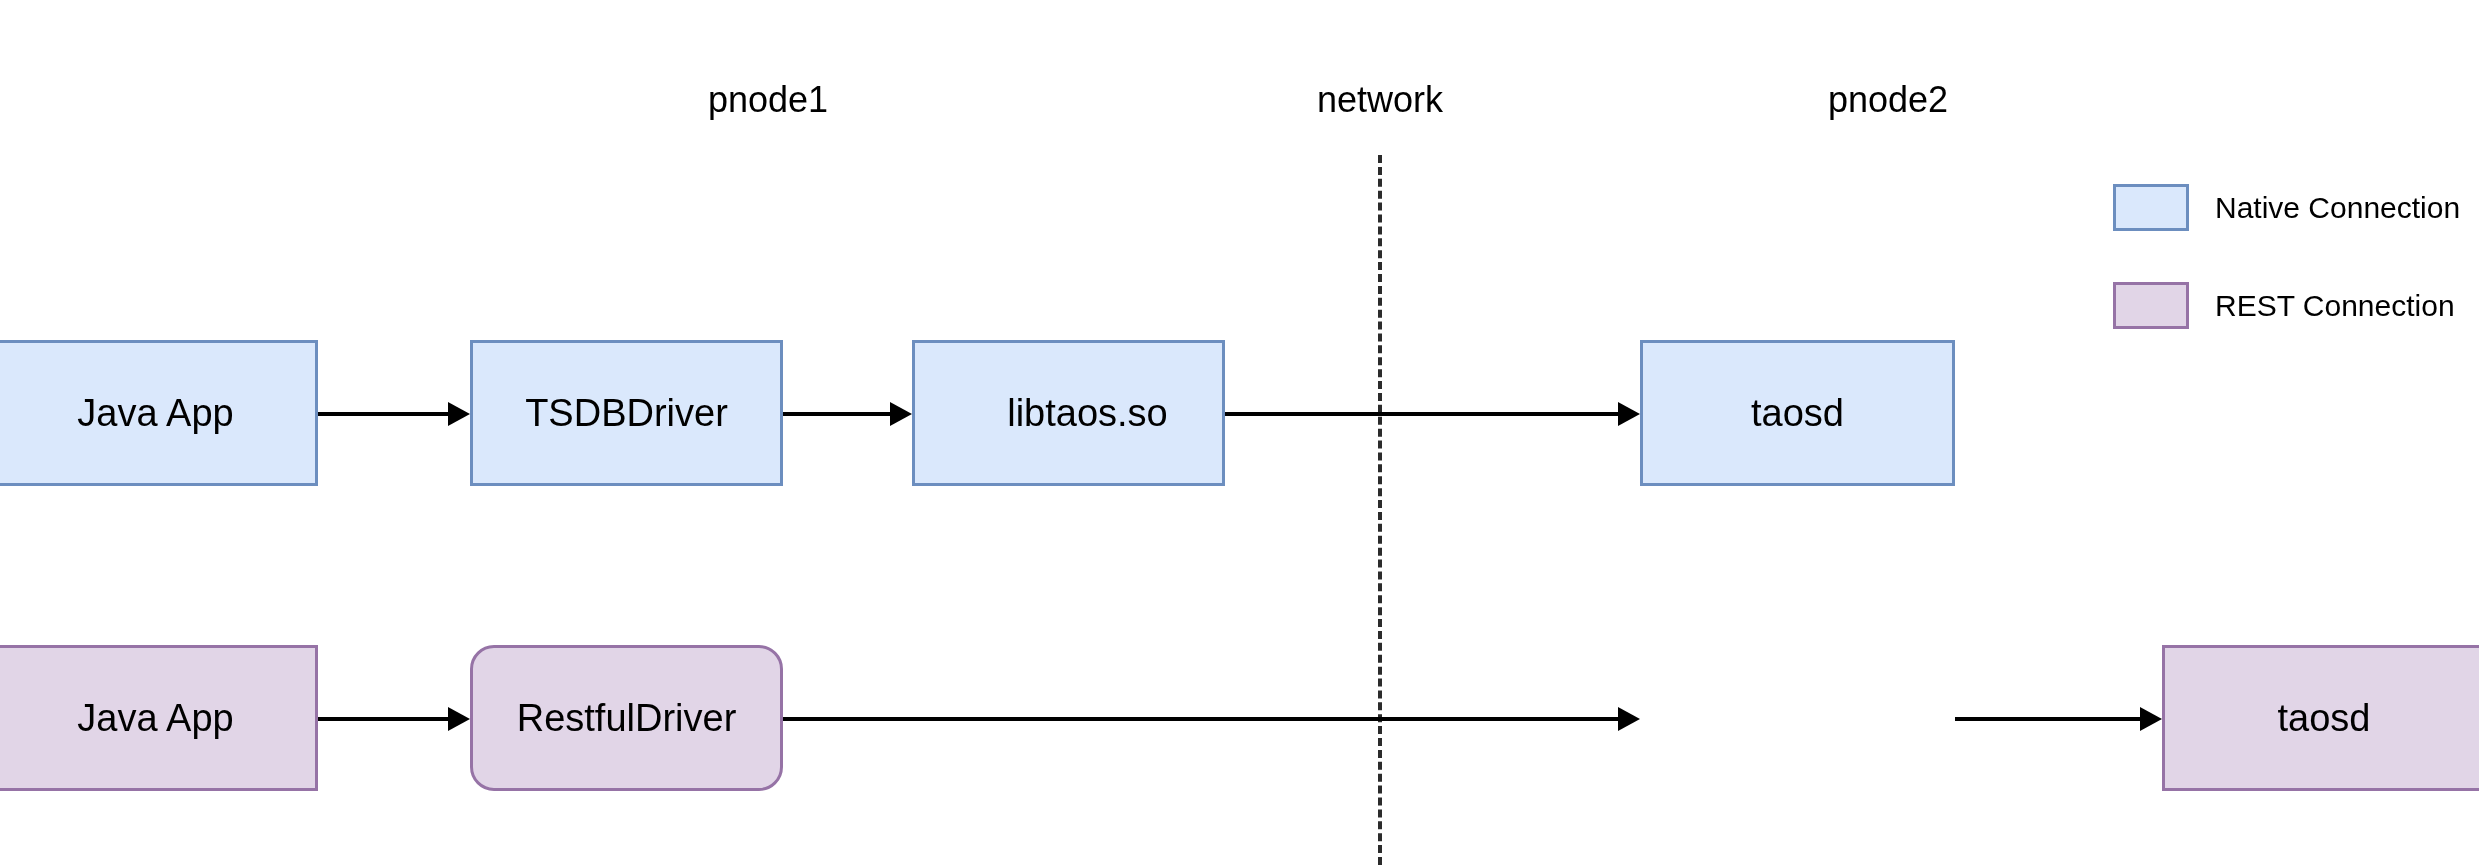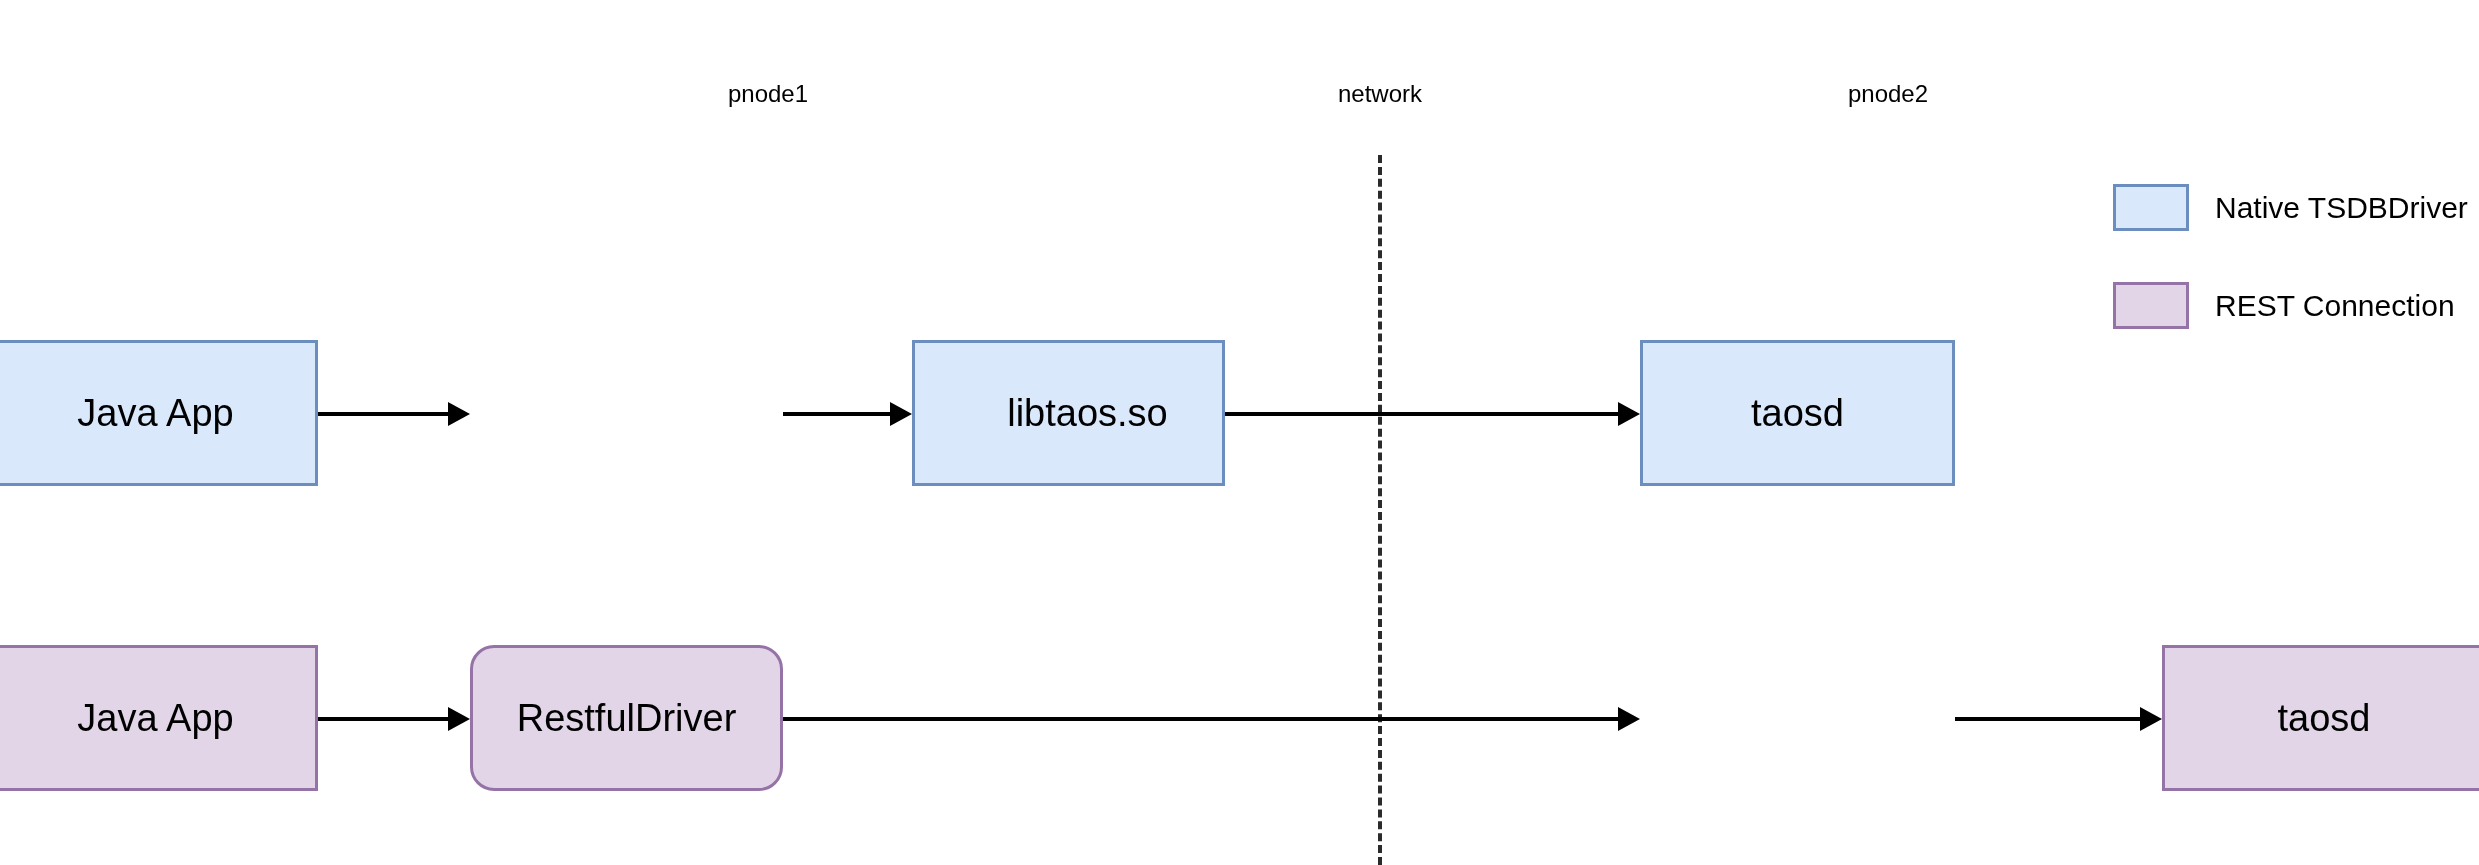--- a/index.html
+++ b/index.html
@@ -16,21 +16,21 @@
     position: relative;
     width: 2479px;
     height: 865px;
     background: #ffffff;
     overflow: hidden;
   }
 
   
   .col-header {
     position: absolute;
-    font-size: 24px;
+    font-size: 36px;
     color: #000000;
     white-space: nowrap;
     transform: translateX(-50%);
     line-height: 1;
   }
 
   
   .divider {
     position: absolute;
     width: 0;
@@ -117,33 +117,34 @@
 
   <div class="col-header" style="left:1380px; top:82px;">network</div>
 
   <div class="col-header" style="left:1888px; top:82px;">pnode2</div>
 
   <div class="divider" style="left:1378px; top:155px; height:710px;"></div>
 
   <div class="legend">
     <div class="legend-row" style="left:2113px; top:184px;">
       <div class="legend-swatch native"></div>
-      <div class="legend-label">Native TSDBDriver</div>
+      <div class="legend-label">Native Connection</div>
     </div>
     <div class="legend-row" style="left:2113px; top:282px;">
       <div class="legend-swatch rest"></div>
       <div class="legend-label">REST Connection</div>
     </div>
   </div>
 
   <div class="node native clip-left" style="left:-4px; top:340px; width:322px; height:146px;">Java App</div>
 
   <div class="conn" style="left:318px; top:412px; width:130px;"></div>
   <div class="arrowhead" style="left:448px; top:414px;"></div>
 
+  <div class="node native" style="left:470px; top:340px; width:313px; height:146px;">TSDBDriver</div>
 
   <div class="conn" style="left:783px; top:412px; width:107px;"></div>
   <div class="arrowhead" style="left:890px; top:414px;"></div>
 
   <div class="node native" style="left:912px; top:340px; width:313px; height:146px;padding-left:38px;">libtaos.so</div>
 
   <div class="conn" style="left:1225px; top:412px; width:393px;"></div>
   <div class="arrowhead" style="left:1618px; top:414px;"></div>
 
   <div class="node native" style="left:1640px; top:340px; width:315px; height:146px;">taosd</div>

